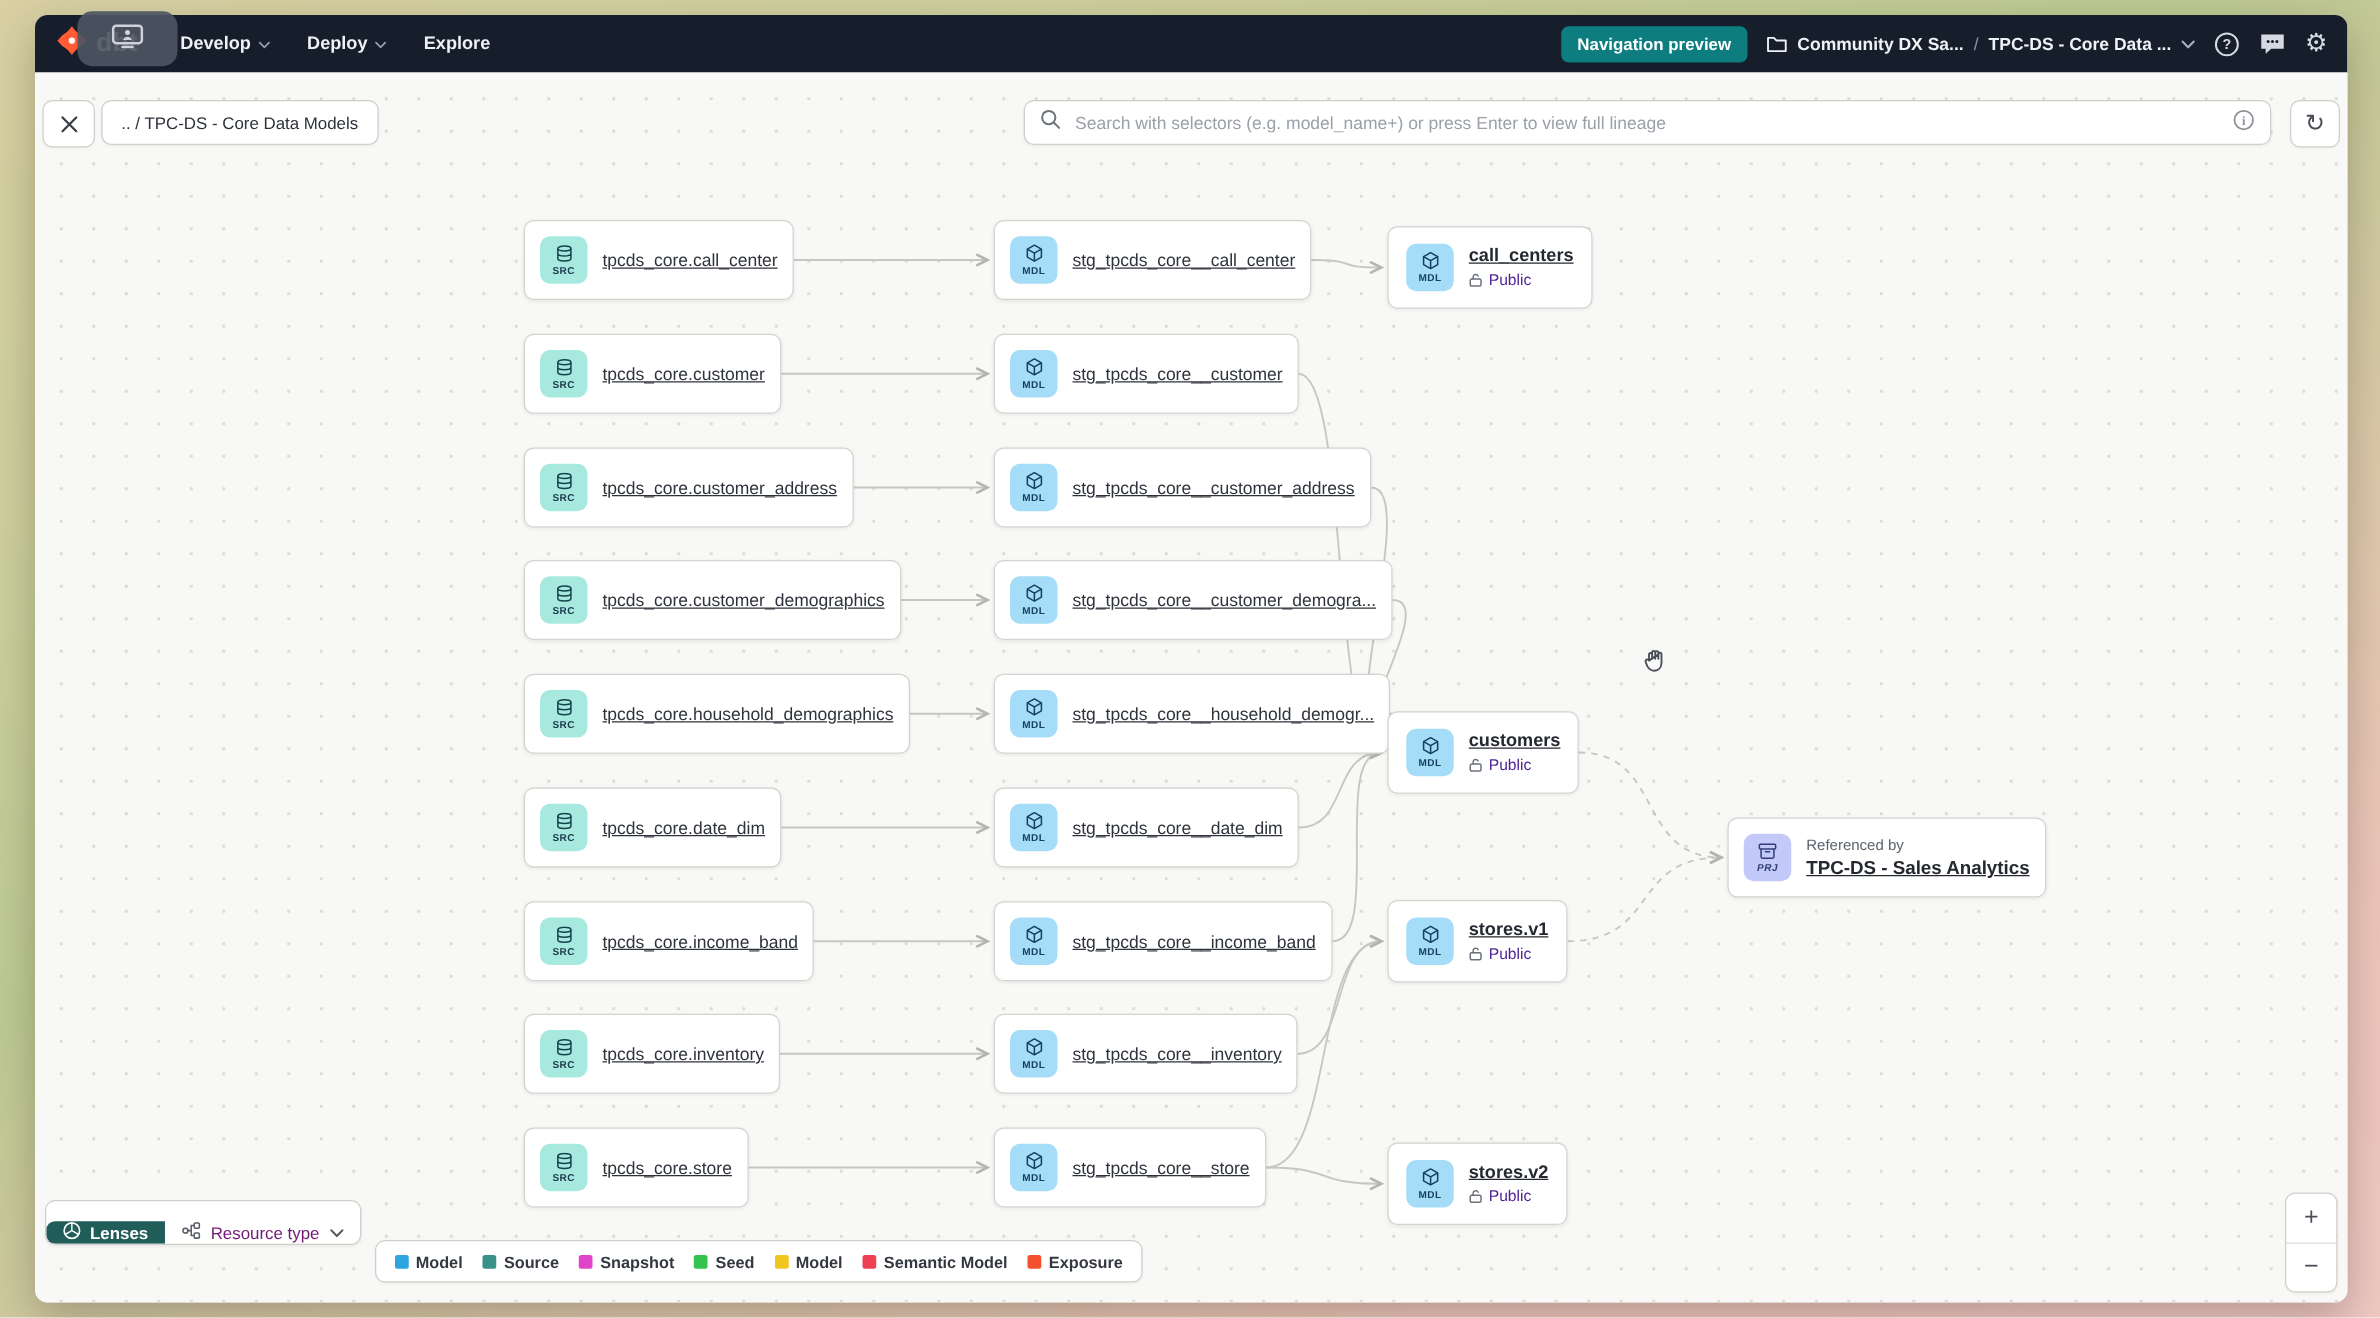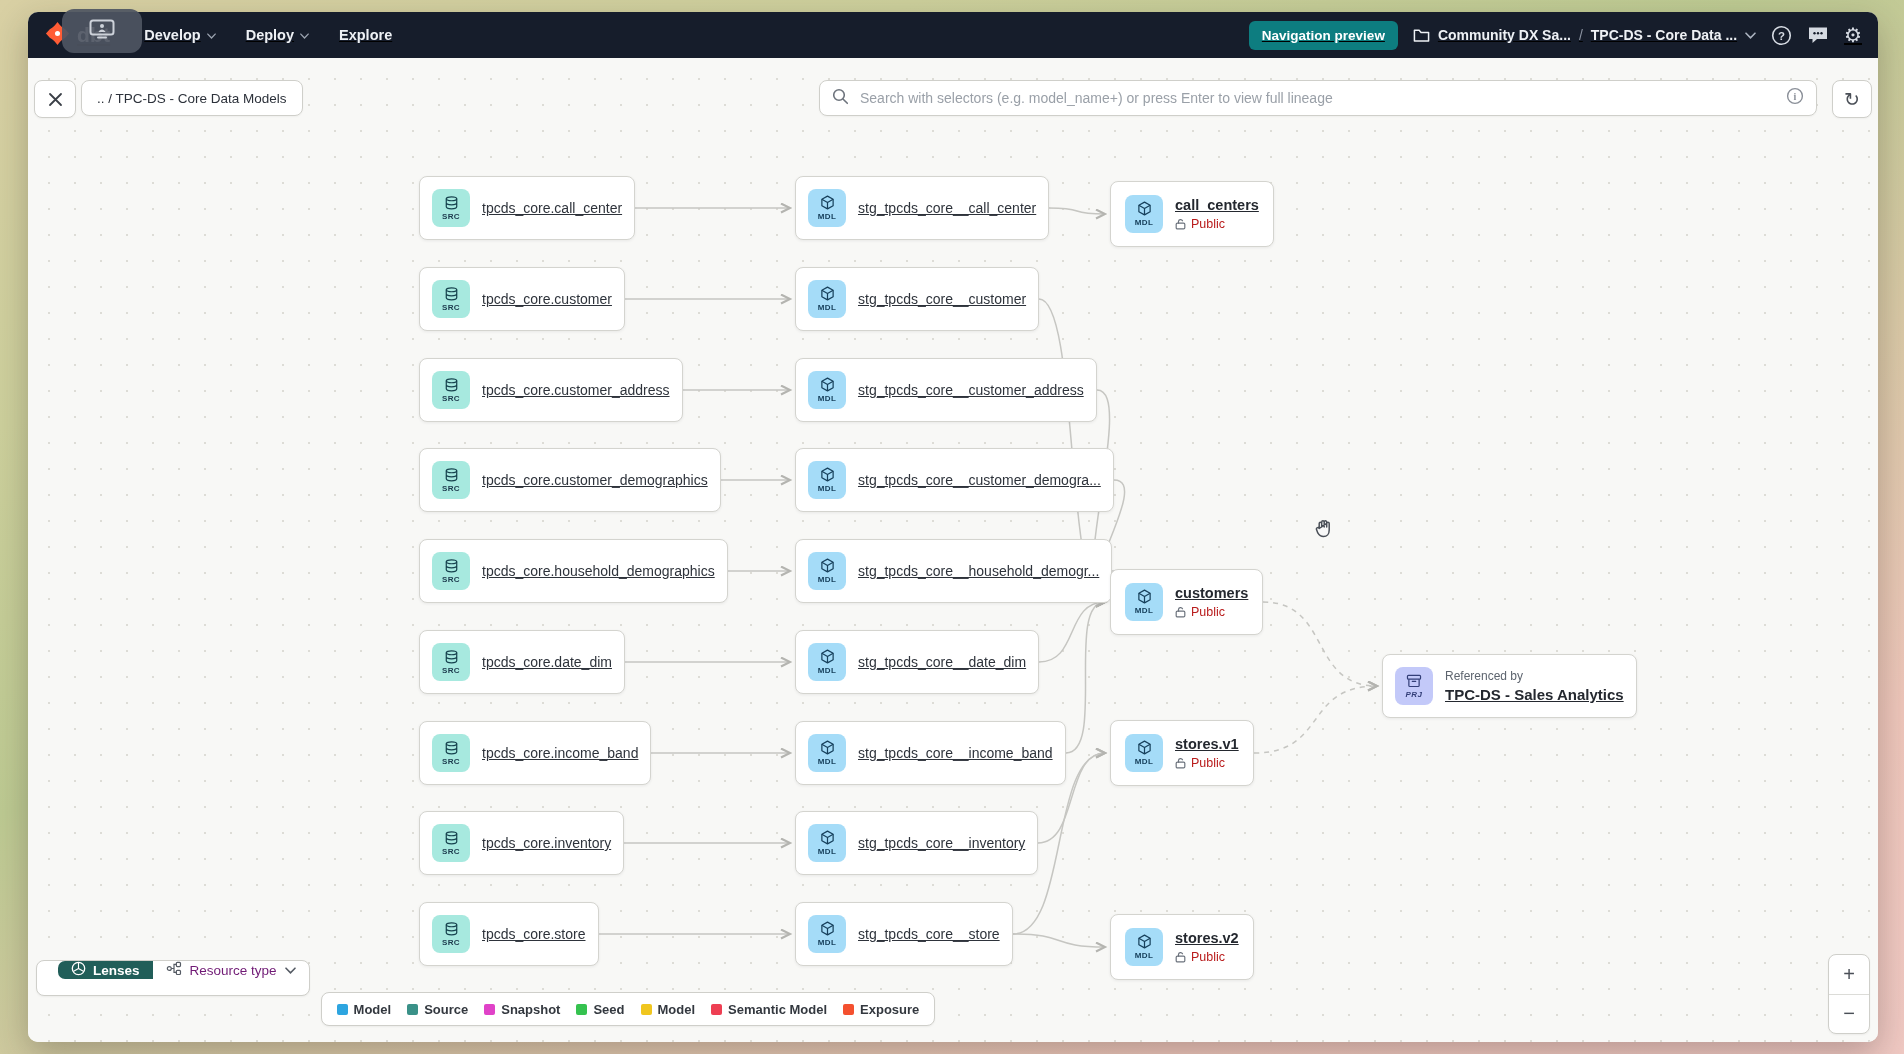--- a/index.html
+++ b/index.html
@@ -8,21 +8,21 @@
     font-family:"Liberation Sans",sans-serif;
     background:linear-gradient(155deg,#d9d0a4 0%,#cdd09c 22%,#bdca92 42%,#d9c9a6 62%,#eec6ba 82%,#f0c9c3 100%);
   }
   
   .window{
     position:absolute;left:28px;top:12px;width:1850px;height:1030px;
     border-radius:10px;overflow:hidden;background:#f8f8f6;
     box-shadow:0 12px 34px rgba(40,30,30,.28);
   }
   
-  .navbar{height:46px;background:#161d2b;display:flex;align-items:center;padding:0 16px;box-sizing:border-box;text-decoration:underline;}
+  .navbar{height:46px;background:#161d2b;display:flex;align-items:center;padding:0 16px;box-sizing:border-box;}
   .brand{display:flex;align-items:center;gap:6px;}
   .brand-text{color:#fff;font-weight:800;font-size:21px;letter-spacing:.2px;}
   .nav-menus{display:flex;align-items:center;gap:30px;margin-left:34px;}
   .nav-item{display:flex;align-items:center;gap:6px;color:#eef1f5;font-size:14.5px;font-weight:700;cursor:pointer;}
   .nav-item svg{margin-top:2px;}
   .nav-right{margin-left:auto;display:flex;align-items:center;gap:15px;}
   .preview-badge{background:#0d7d80;color:#fff;font-size:13.5px;font-weight:700;padding:7px 13px;border-radius:6px;}
   .crumbs{display:flex;align-items:center;gap:8px;color:#eef1f5;font-size:14px;font-weight:700;}
   .crumb-sep{color:#8d95a3;font-weight:400;}
   .nav-icon{color:#d5dae2;display:flex;align-items:center;}
@@ -62,38 +62,38 @@
   
   #edge-layer{position:absolute;left:0;top:0;pointer-events:none;z-index:1;}
   .node{
     position:absolute;z-index:2;display:flex;align-items:center;gap:12px;
     background:#fff;border:1px solid #d4d4cf;border-radius:8px;padding:12px;
     box-shadow:0 1px 3px rgba(25,25,45,.07);cursor:pointer;white-space:nowrap;
   }
   .node .title{font-size:14px;color:#2e333b;text-decoration:underline;}
   .node.public{padding:13px 14px;}
   .node.public .title{font-size:14.5px;font-weight:700;color:#24282f;}
-  .node .sub{display:flex;align-items:center;gap:5px;color:#b91c1c;font-size:12.5px;margin-top:4px;}
+  .node .sub{display:flex;align-items:center;gap:5px;color:#4c1d95;font-size:12.5px;margin-top:4px;}
   .node.project .pre{font-size:12px;color:#5d646e;margin-bottom:3px;}
   .node.project .title{font-size:15px;font-weight:700;color:#24282f;}
   .nbadge{
     width:38px;height:38px;border-radius:8px;flex:none;
     display:flex;flex-direction:column;align-items:center;justify-content:center;gap:2px;
     font-size:8px;font-weight:700;color:#1c3a4d;letter-spacing:.4px;
   }
   .nbadge.src{background:#a7e9df;}
   .nbadge.mdl{background:#a5dcf8;color:#17405c;}
   .nbadge.prj{background:#c3c9f9;color:#333e78;font-style:italic;}
   
   .grab-cursor{position:absolute;z-index:6;}
   
   .bottom-bar{position:absolute;left:8px;bottom:16px;display:flex;gap:11px;z-index:4;}
   .lens-group{
-    display:flex;align-items:flex-start;background:#fff;border:1px solid #cfcfca;border-radius:8px;
-    overflow:hidden;height:34px;box-shadow:0 1px 2px rgba(0,0,0,.05);padding-left:21px;
+    display:flex;align-items:flex-end;background:#fff;border:1px solid #cfcfca;border-radius:8px;
+    overflow:hidden;height:34px;box-shadow:0 1px 2px rgba(0,0,0,.05);
   }
   .lenses-btn{
     display:flex;align-items:center;gap:7px;background:#215e59;color:#fff;
     font-size:13.5px;font-weight:700;padding:0 13px;cursor:pointer;border-radius:7px 0 0 7px;
   }
   .resource-btn{
     display:flex;align-items:center;gap:8px;color:#701a75;font-size:13.5px;padding:0 13px;cursor:pointer;
   }
   .legend-card{
     display:flex;align-items:center;gap:16px;background:#fff;border:1px solid #cfcfca;border-radius:8px;

